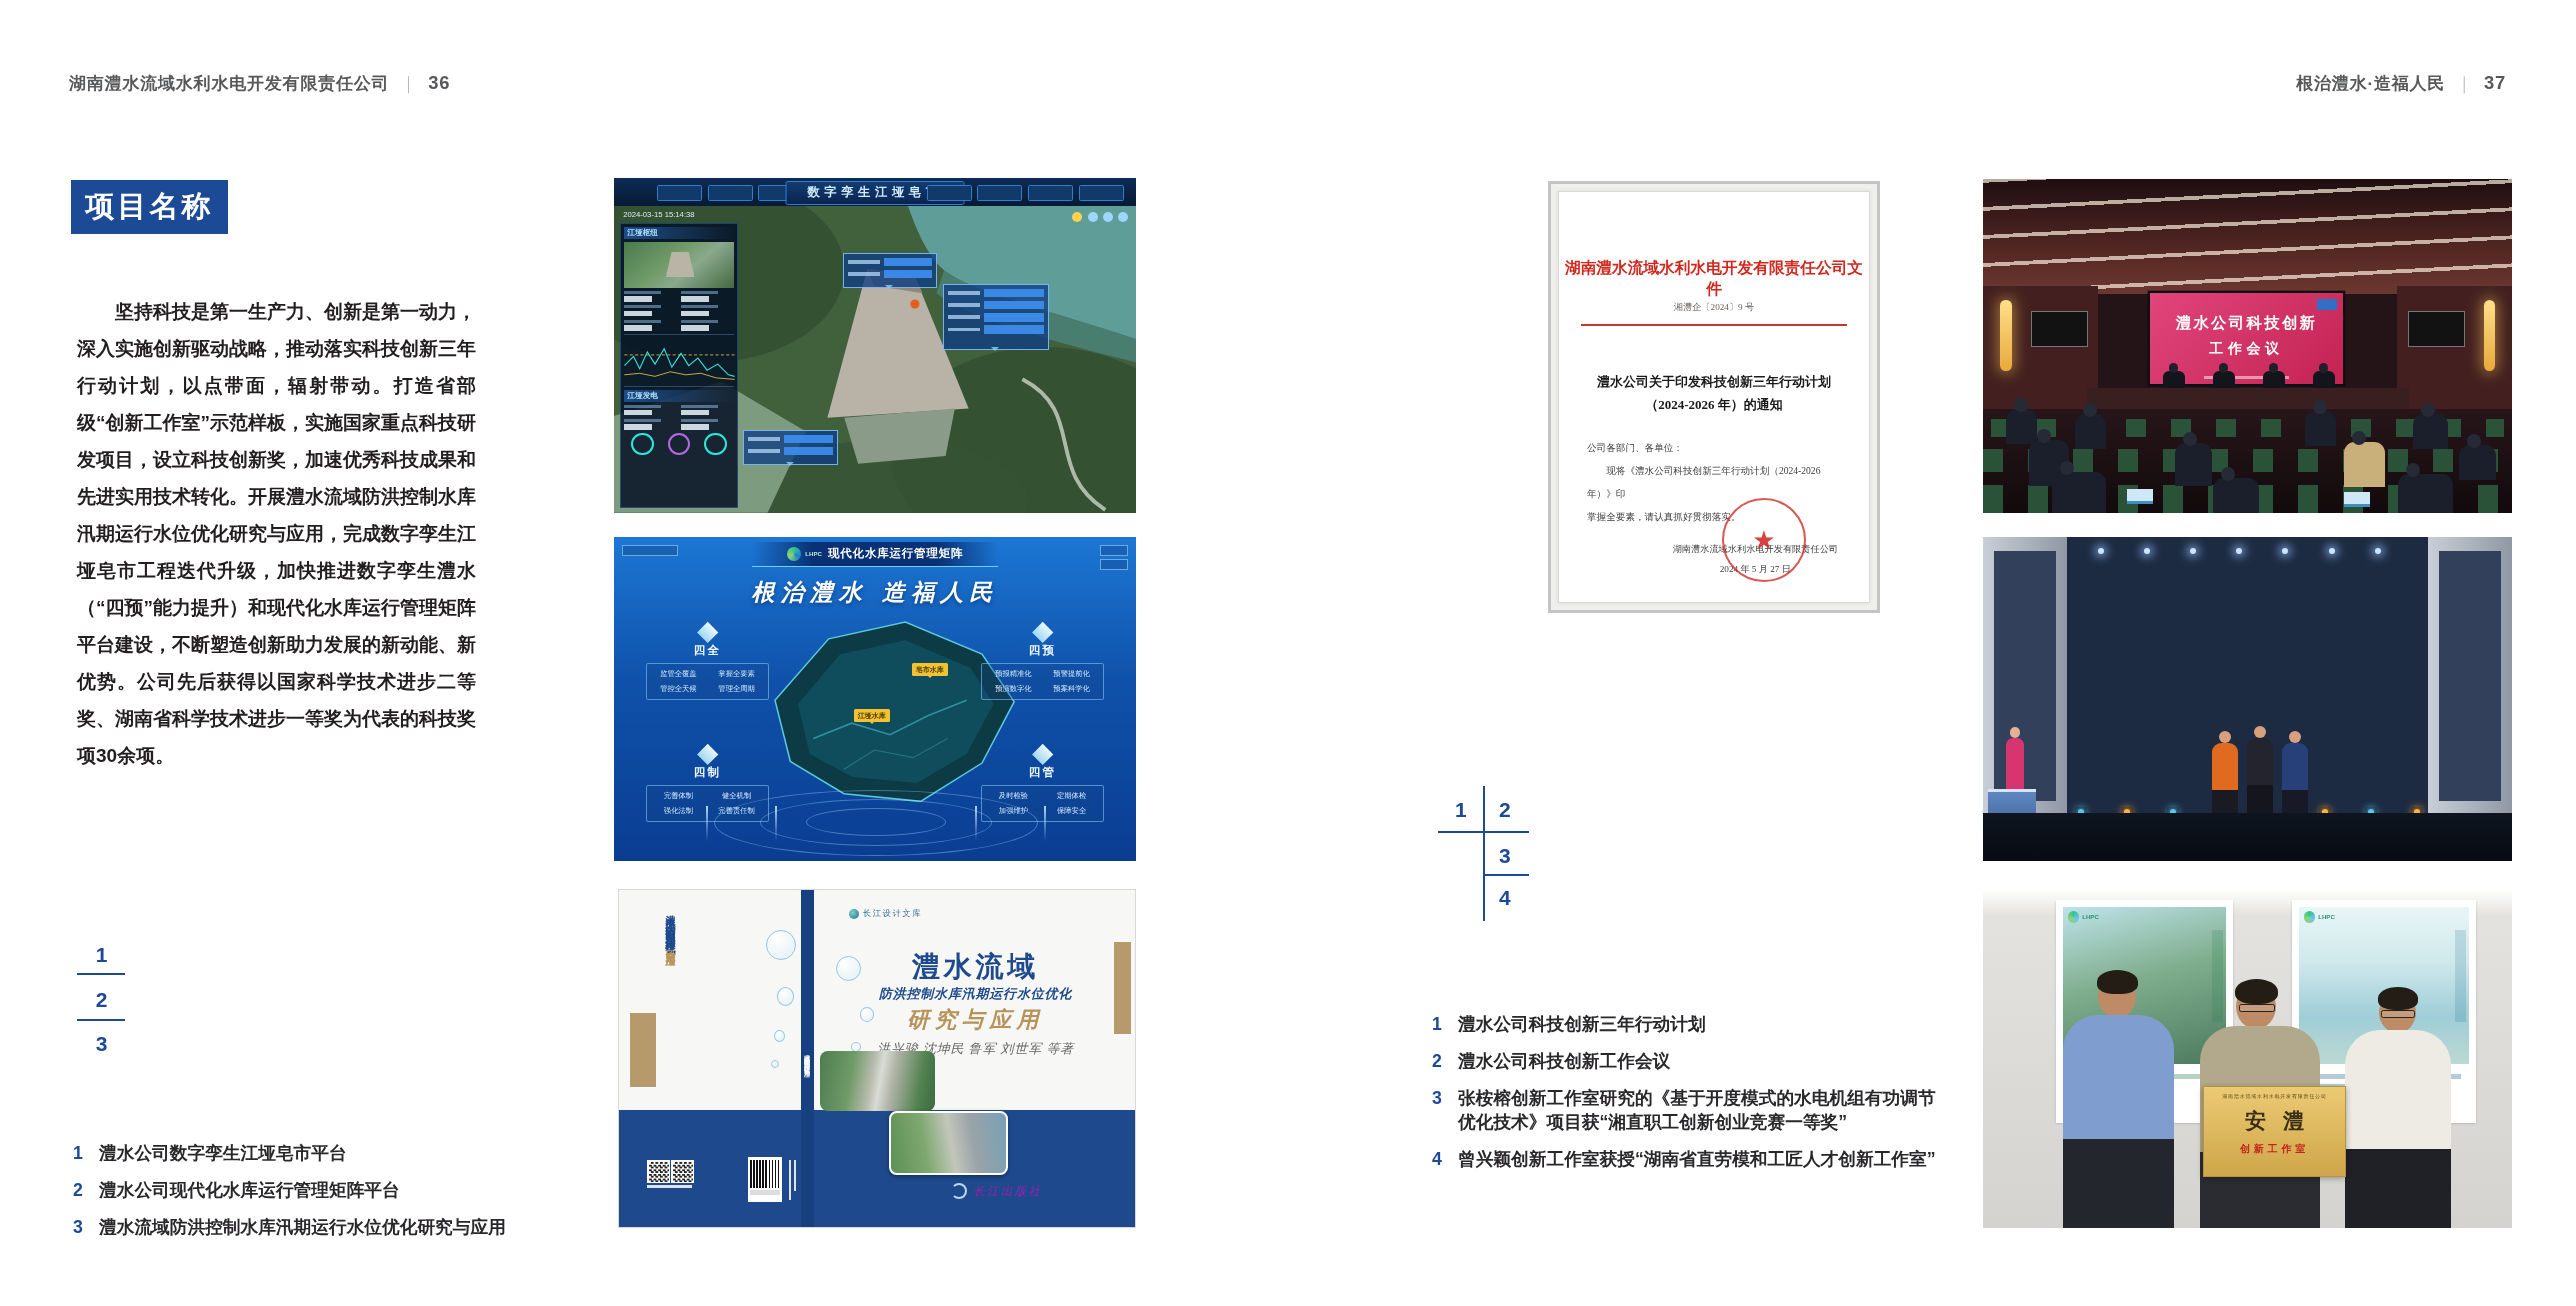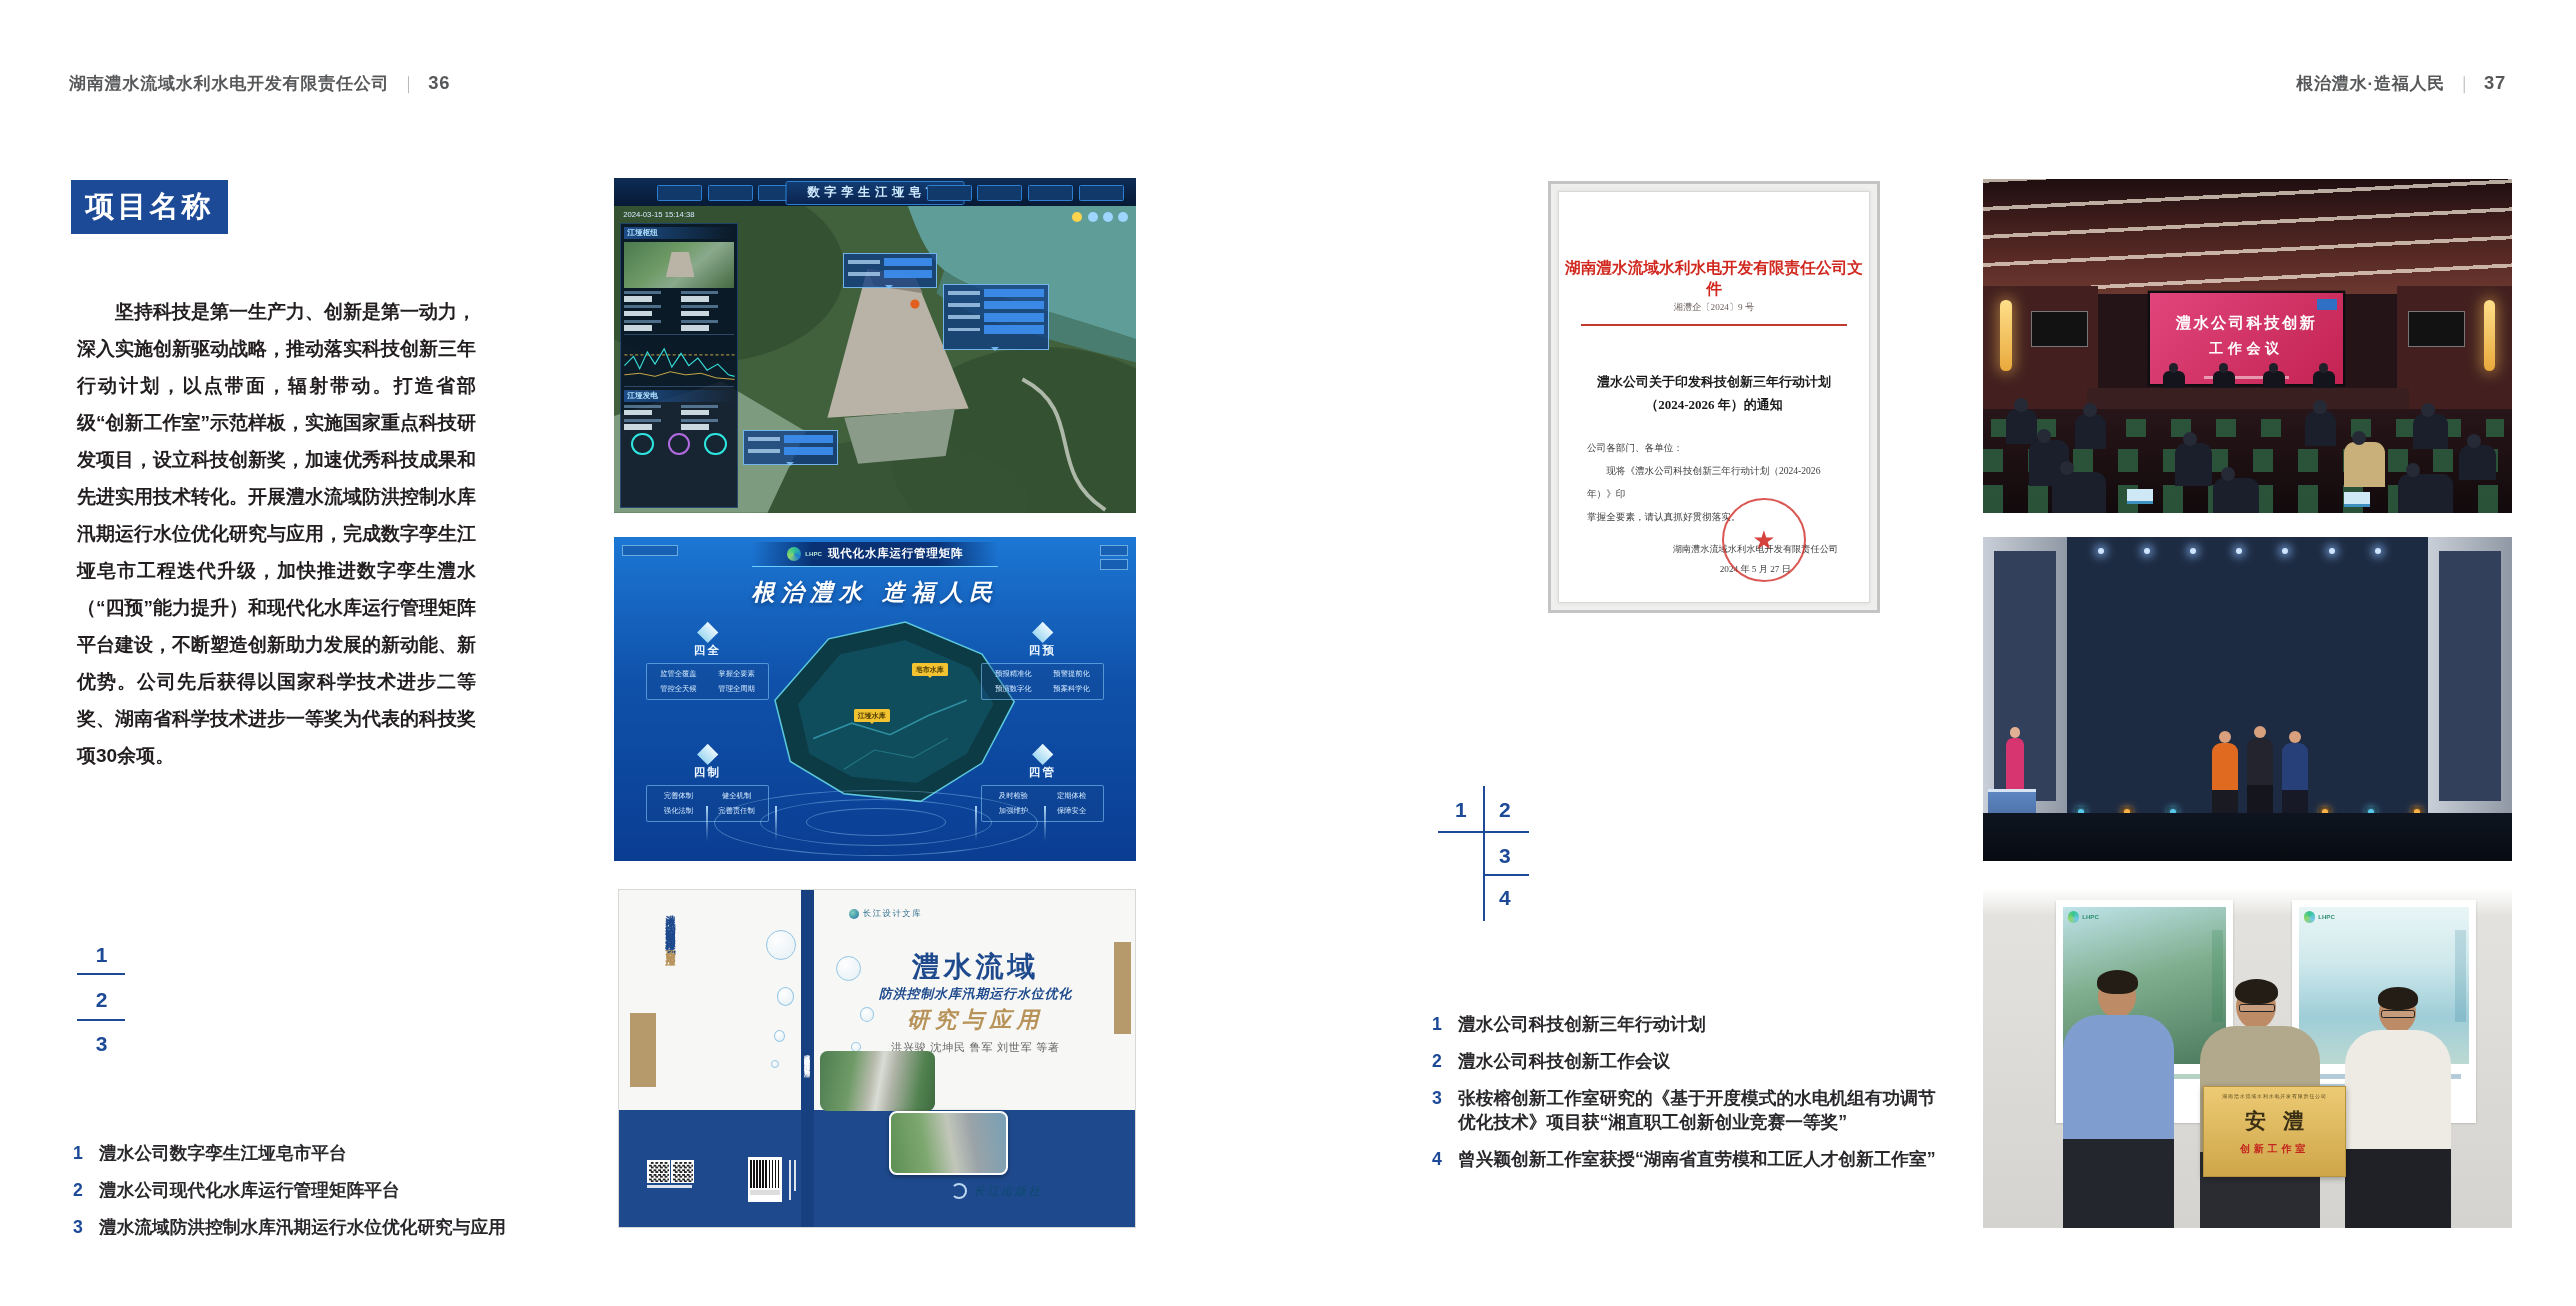--- a/index.html
+++ b/index.html
@@ -92,27 +92,27 @@
                font-weight:bold;color:#1e4a8d;font-size:10px;line-height:17px;letter-spacing:1.5px;}
   .b-backtitle .t3{color:#b7935a;}
   .b-drop{position:absolute;border-radius:50%;border:1.5px solid #93c6e6;background:radial-gradient(circle at 35% 30%,rgba(255,255,255,.9),rgba(170,215,240,.25));}
   .b-series{position:absolute;left:230px;top:18.4px;display:flex;align-items:center;}
   .b-series .dot{width:10px;height:10px;border-radius:50%;background:radial-gradient(circle at 35% 35%,#7fd0c0,#1f6e9e);margin-right:3.8px;}
   .b-series .tx{font-size:8.4px;color:#2e6e8e;letter-spacing:1.5px;}
   .b-tanbar{position:absolute;left:495px;top:52px;width:17px;height:92px;background:#b79a6b;}
   .b-t1{position:absolute;left:197px;right:0;top:58px;text-align:center;color:#1e4a8d;font-size:28px;font-weight:bold;letter-spacing:3.8px;}
   .b-t2{position:absolute;left:197px;right:0;top:95px;text-align:center;color:#1e4a8d;font-size:13px;font-weight:bold;font-style:italic;letter-spacing:0.8px;}
   .b-t3{position:absolute;left:197px;right:0;top:115px;text-align:center;color:#b7935a;font-size:22px;font-weight:bold;font-style:italic;letter-spacing:5.4px;}
-  .b-authors{position:absolute;left:197px;right:0;top:150px;text-align:center;color:#666;font-size:11px;letter-spacing:0.8px;}
+  .b-authors{position:absolute;left:197px;right:0;top:150px;text-align:center;color:#666;font-size:13px;letter-spacing:0.8px;font-style:italic;}
   .b-photo1{position:absolute;left:201px;top:161px;width:115px;height:60px;border-radius:7.7px;overflow:hidden;
             background:linear-gradient(100deg,#4e7c50 0%,#6f9b67 28%,#b9bcae 45%,#d9dcd4 52%,#b0b4a8 62%,#51824f 85%,#3e6a40 100%);}
   .b-photo2{position:absolute;left:270px;top:221px;width:115px;height:60px;border-radius:7.7px;border:2.3px solid #fff;
             box-shadow:0 1.5px 4.6px rgba(0,0,0,.35);overflow:hidden;
             background:linear-gradient(80deg,#5d8f55 0%,#7da86f 30%,#c2c6ba 52%,#9aa3a8 70%,#77a0b5 100%);}
-  .b-pub{position:absolute;left:332px;top:293px;display:flex;align-items:center;color:#0c4a6e;}
+  .b-pub{position:absolute;left:332px;top:293px;display:flex;align-items:center;color:#a21caf;}
   .b-pub .swirl{width:12.3px;height:12.3px;border-radius:50%;border:2.3px solid #bcd7f0;border-left-color:transparent;margin-right:6.1px;}
   .b-pub .nm{font-size:11.5px;font-family:"DejaVu Serif","Liberation Serif",serif;font-style:italic;letter-spacing:2.3px;}
   .b-qr{position:absolute;width:20px;height:20px;background:#fff;padding:1.5px;}
   .b-qr i{display:block;width:100%;height:100%;background:repeating-conic-gradient(#222 0 25%,#fff 0 50%);background-size:4.6px 4.6px;}
   .b-barcode{position:absolute;left:129px;top:267px;width:34px;height:45px;background:#fff;padding:3.1px 2.3px;box-sizing:border-box;}
   .b-barcode i{display:block;height:28px;background:repeating-linear-gradient(90deg,#111 0 1.5px,#fff 1.5px 3.1px);}
   .b-barcode b{display:block;height:4.6px;margin-top:2.3px;background:#ddd;}
   .b-tinybar{position:absolute;background:rgba(255,255,255,.85);}
   
   .ph1{position:absolute;left:1983px;top:179px;width:529px;height:334px;overflow:hidden;background:#241317;}

